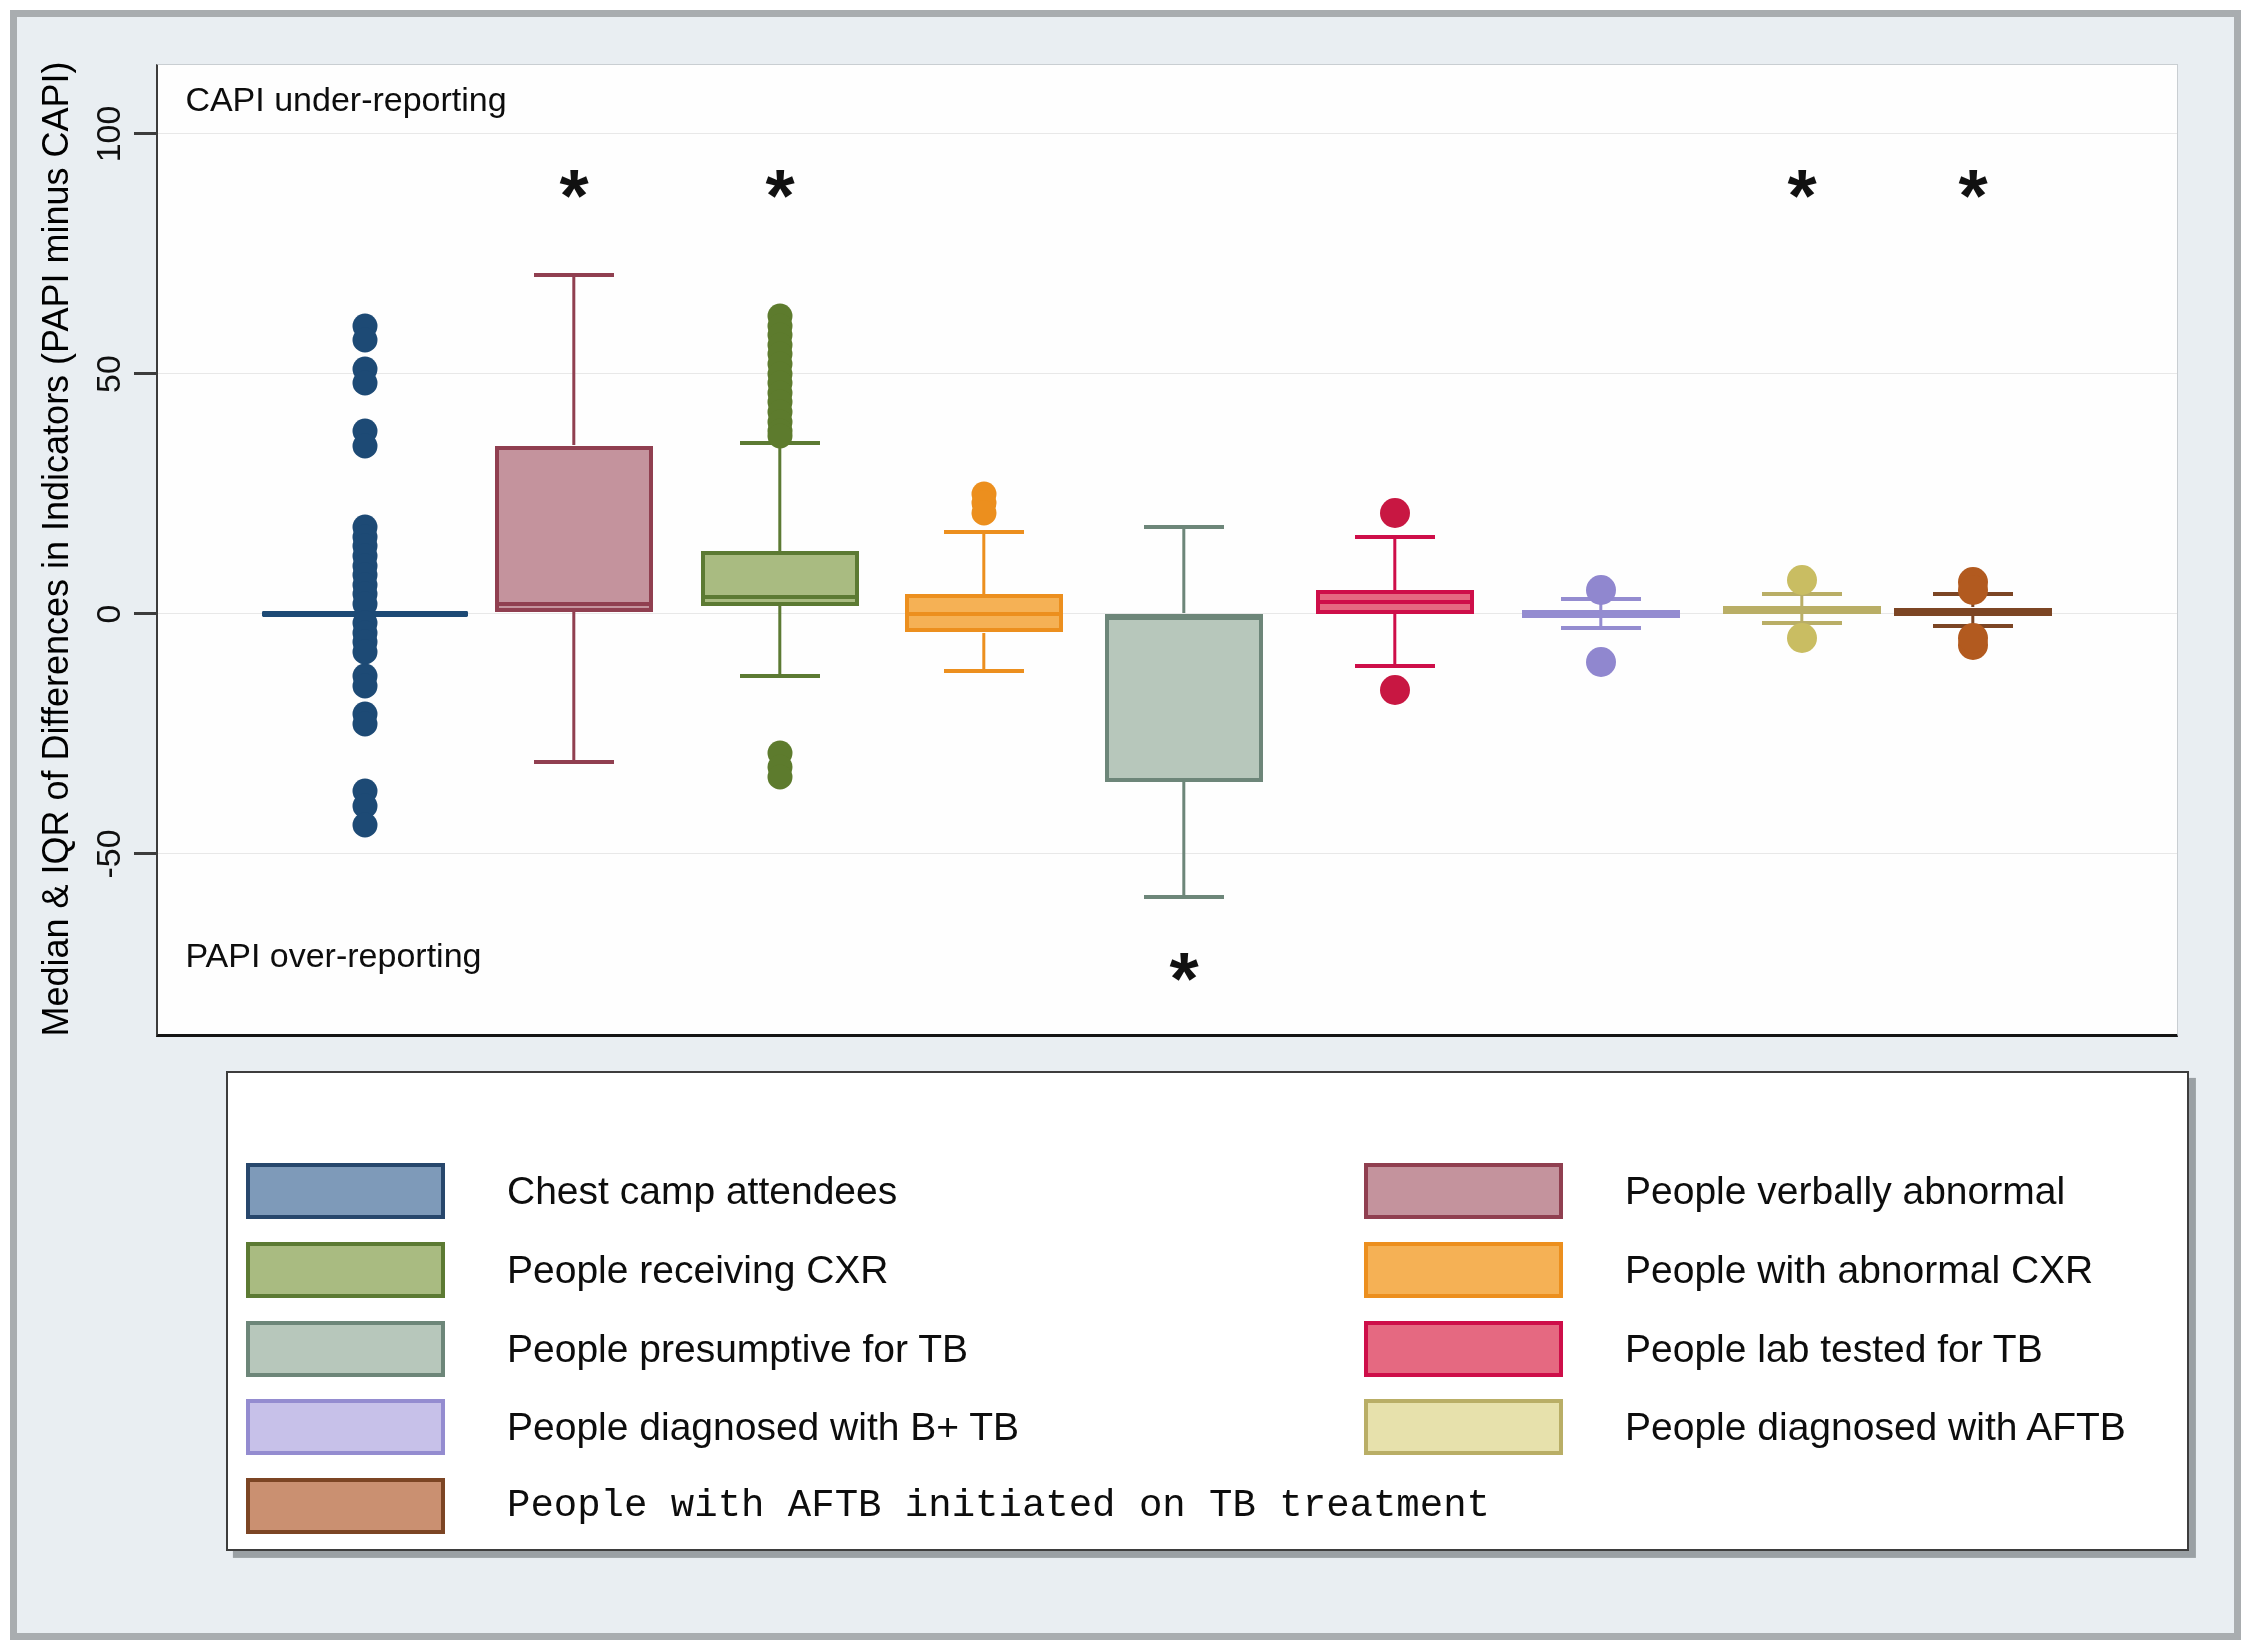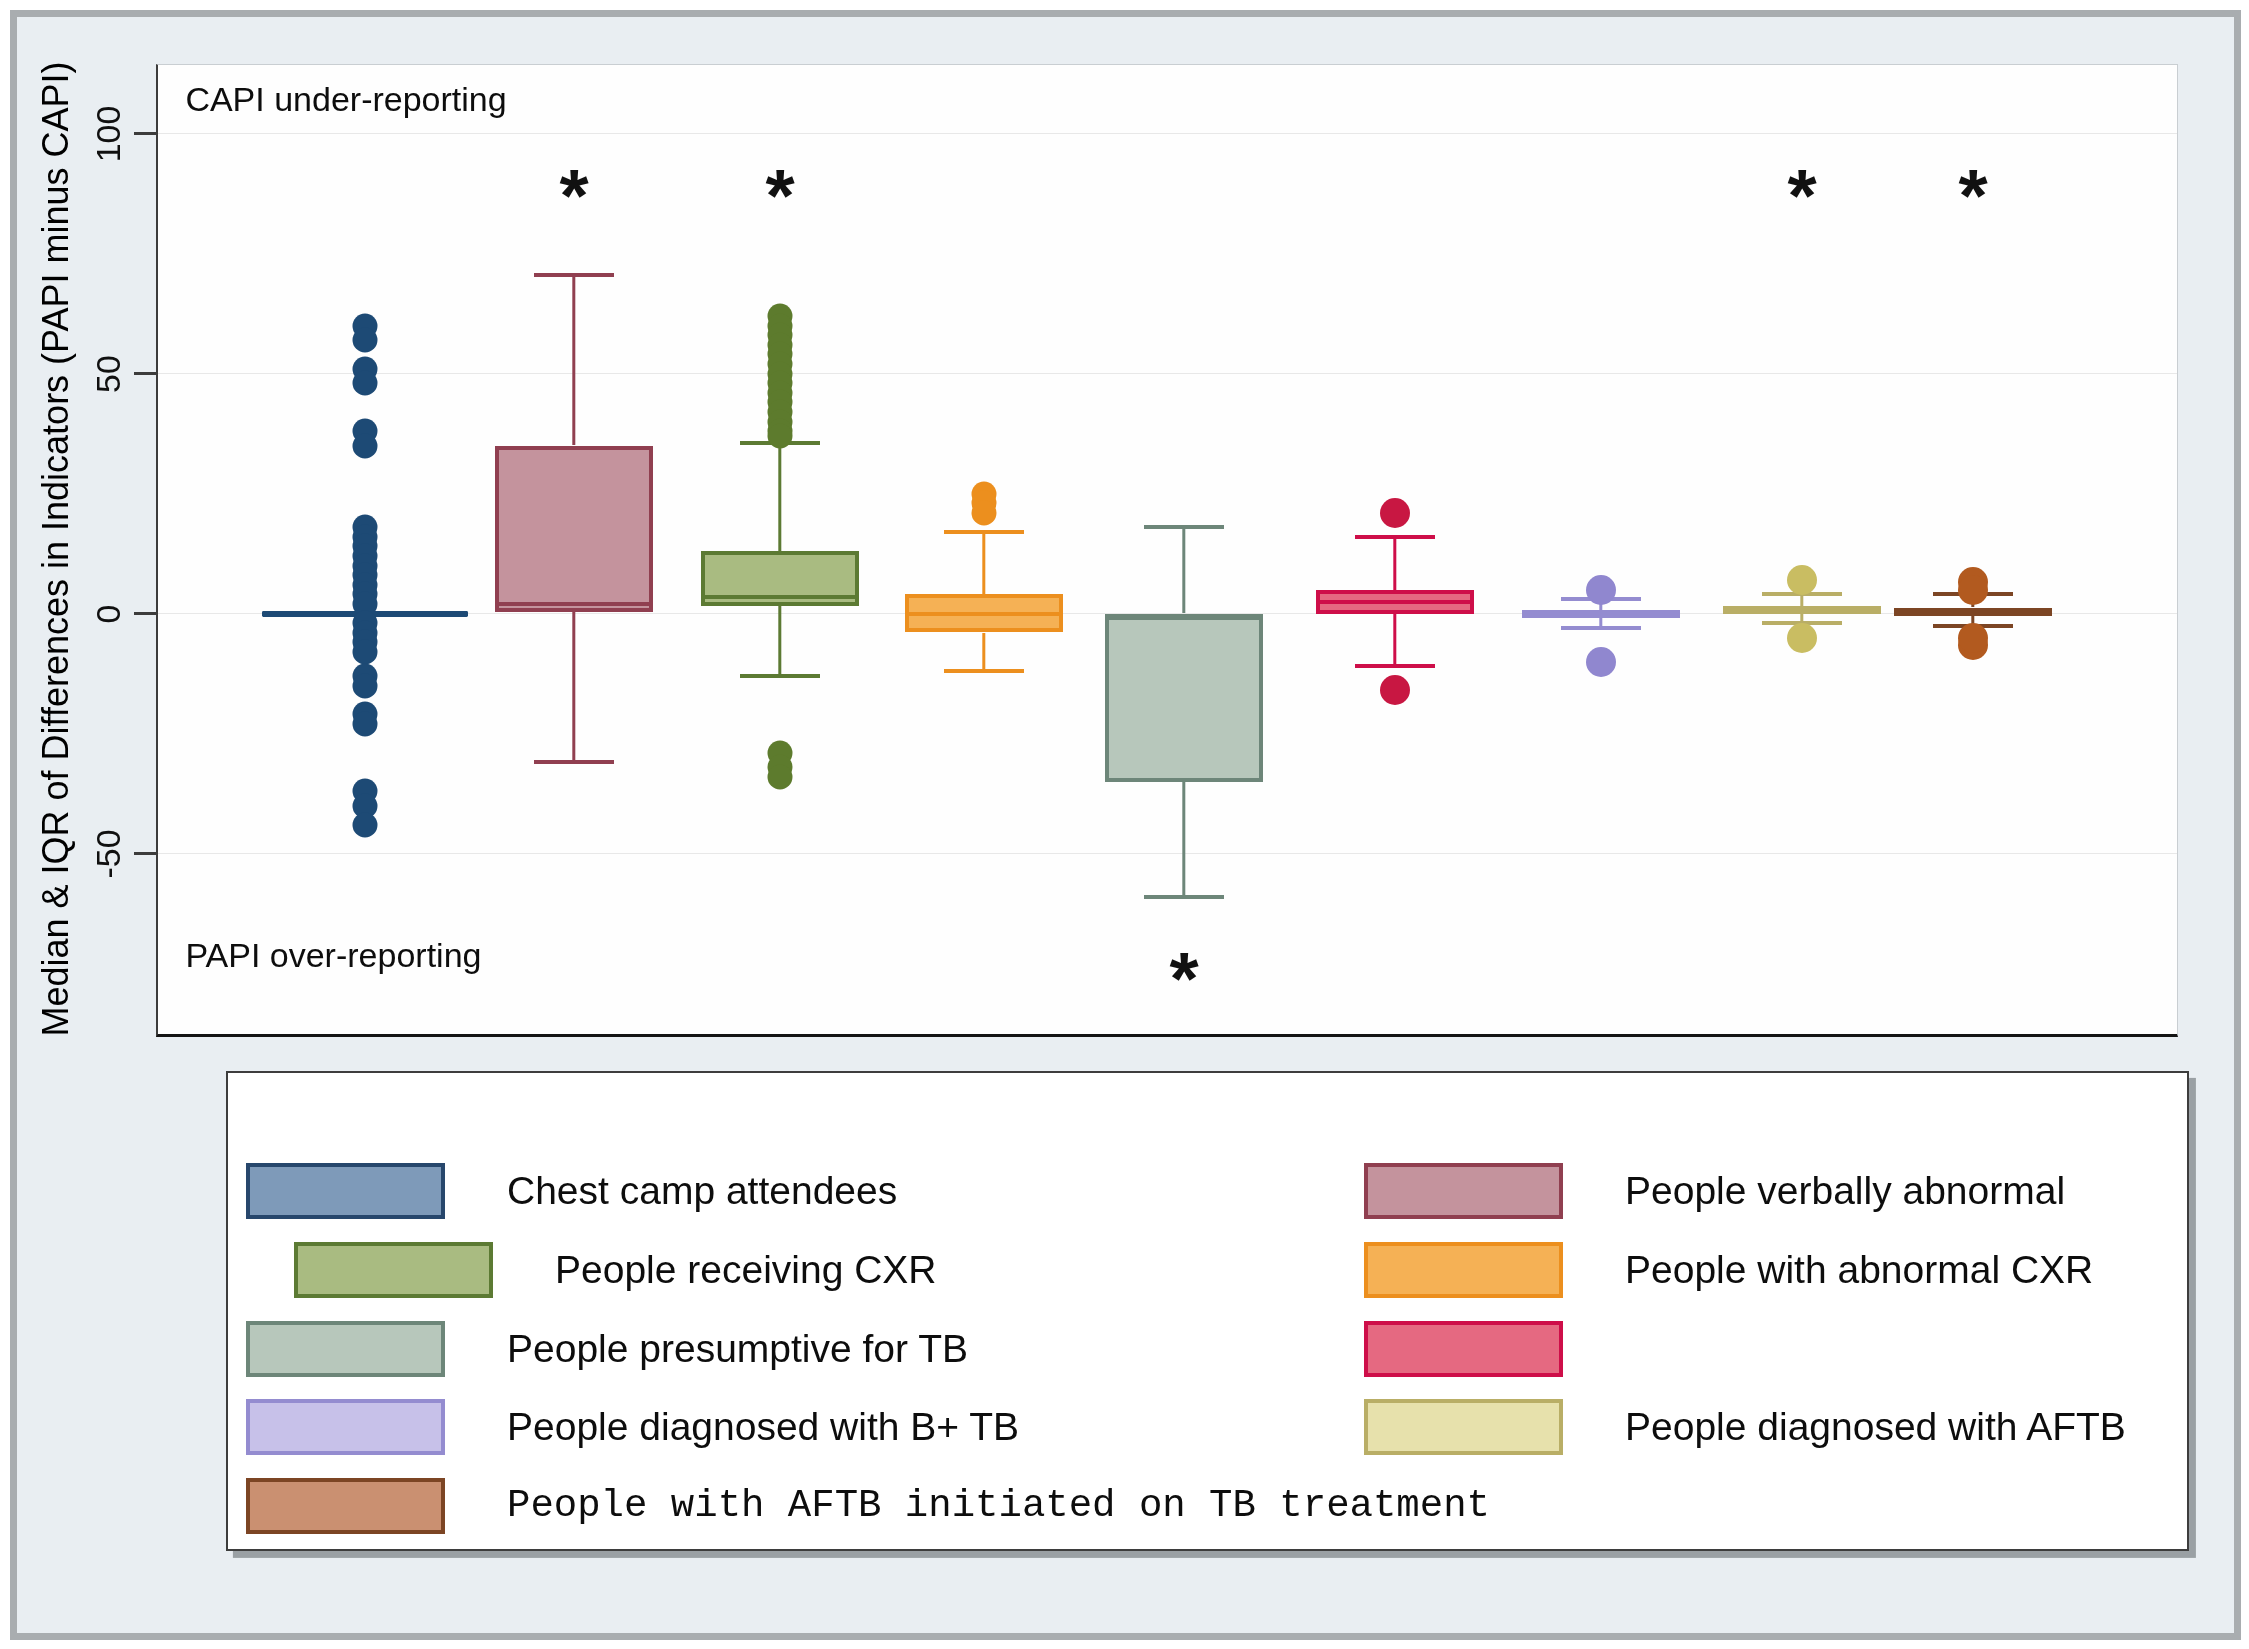--- a/index.html
+++ b/index.html
@@ -197,21 +197,21 @@
         <div class="dot" style="left: 1815px; top: 573px; width: 30px; height: 30px; background: rgb(178, 90, 31);"></div>
       </div>
       <div class="star" style="left: 1815px; top: 93px;">*</div>
     </div>
 
   <div class="legend" id="legend">
   <div class="lrow" style="left: 18px; top: 90px; width: 960px;">
         <div class="swatch" style="background: rgb(126, 154, 185); border-color: rgb(39, 71, 108);"></div>
         <div class="llabel">Chest camp attendees</div>
       </div>
-      <div class="lrow" style="left: 18px; top: 169px; width: 960px; margin-left: 48px;">
+      <div class="lrow" style="left: 18px; top: 169px; width: 960px;">
         <div class="swatch" style="background: rgb(169, 187, 129); border-color: rgb(92, 122, 51);"></div>
         <div class="llabel">People receiving CXR</div>
       </div>
       <div class="lrow" style="left: 18px; top: 248px; width: 960px;">
         <div class="swatch" style="background: rgb(183, 199, 187); border-color: rgb(109, 134, 121);"></div>
         <div class="llabel">People presumptive for TB</div>
       </div>
       <div class="lrow" style="left: 18px; top: 326px; width: 960px;">
         <div class="swatch" style="background: rgb(199, 193, 233); border-color: rgb(148, 140, 208);"></div>
         <div class="llabel">People diagnosed with B+ TB</div>
@@ -223,20 +223,21 @@
       <div class="lrow" style="left: 1136px; top: 90px; width: 960px;">
         <div class="swatch" style="background: rgb(196, 147, 157); border-color: rgb(144, 63, 80);"></div>
         <div class="llabel">People verbally abnormal</div>
       </div>
       <div class="lrow" style="left: 1136px; top: 169px; width: 960px;">
         <div class="swatch" style="background: rgb(245, 177, 85); border-color: rgb(236, 143, 30);"></div>
         <div class="llabel">People with abnormal CXR</div>
       </div>
       <div class="lrow" style="left: 1136px; top: 248px; width: 960px;">
         <div class="swatch" style="background: rgb(229, 105, 129); border-color: rgb(206, 14, 73);"></div>
+        <div class="llabel">People lab tested for TB</div>
       </div>
       <div class="lrow" style="left: 1136px; top: 326px; width: 960px;">
         <div class="swatch" style="background: rgb(231, 225, 172); border-color: rgb(185, 174, 102);"></div>
         <div class="llabel">People diagnosed with AFTB</div>
       </div>
     </div>
 <div class="tick" style="top: 132px;"></div>
     <div class="ticklabel" style="left: 108px; top: 134px;">100</div>
     <div class="tick" style="top: 372px;"></div>
     <div class="ticklabel" style="left: 108px; top: 374px;">50</div>

